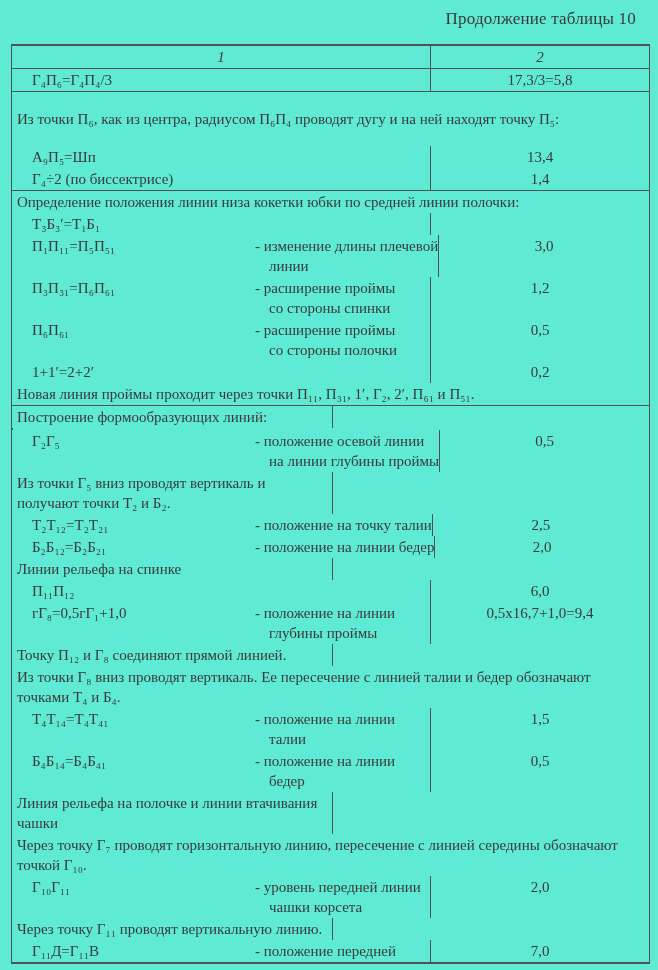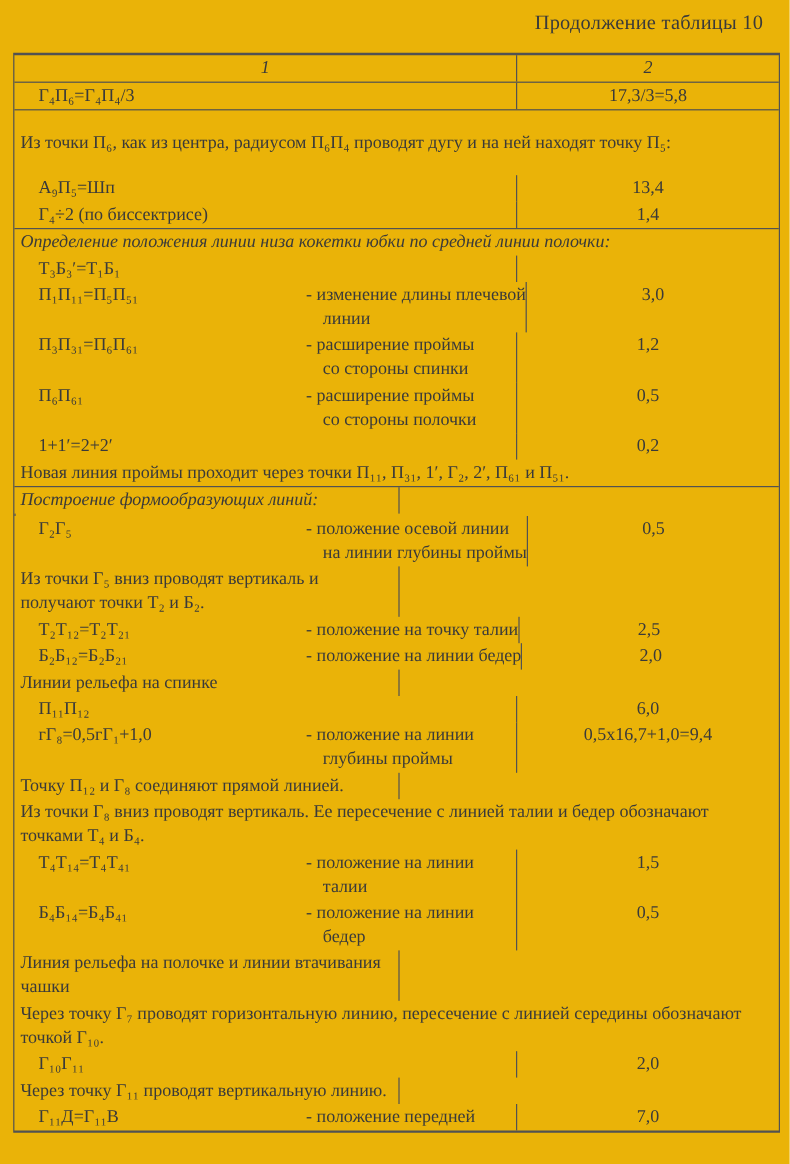--- a/index.html
+++ b/index.html
@@ -1,42 +1,42 @@
 <!DOCTYPE html>
 <html><head>
 <meta charset="utf-8">
 <style>
   html,body{margin:0;padding:0;}
   body{
     width:658px;height:970px;background:#ffffff;
     font-family:"Liberation Serif","DejaVu Serif",serif;
     color:#3a3a3a;
   }
-  .page{width:658px;height:970px;overflow:hidden;position:relative;background:#eab308;}
+  .page{width:658px;height:970px;overflow:hidden;position:relative;background:#5eead4;}
   .doc-title{
     text-align:right;font-size:17px;line-height:20px;
     padding:9px 22px 0 0;letter-spacing:.2px;
   }
   .tbl{
     margin:15px 8px 0 11px;
     border:1px solid #525252;
     border-top-width:2px;border-bottom-width:2px;
   }
   .row{display:flex;font-size:15px;line-height:20px;}
   .row .c1{flex:0 0 418px;box-sizing:border-box;padding:1px 0 1px 20px;display:flex;align-items:flex-start;}
   .row .formula{flex:0 0 223px;white-space:nowrap;}
   .row .desc{white-space:nowrap;}
   .row .desc .ind{padding-left:14px;}
   .row .c2{flex:1;box-sizing:border-box;border-left:1px solid #525252;text-align:center;padding:1px 4px;}
   .row .full{flex:1;box-sizing:border-box;padding:1px 6px 1px 5px;}
   .row.head{border-bottom:1px solid #525252;}
   .row.head .c1{justify-content:center;padding-left:0;font-style:italic;}
   .row.head .c2{font-style:italic;}
   .row.topline{border-top:1px solid #525252;}
-  .row.sec .full{font-style:italic;}
+  .row.sec .full{}
   .row.pad-t{padding-top:16px;}
 </style>
 </head>
 <body>
 
 <div class="page">
 
   <div class="doc-title">Продолжение таблицы 10</div>
 
   <div class="tbl">
@@ -231,20 +231,24 @@
       <div class="c2"></div>
     </div>
 
     <div class="row">
       <div class="full">Через точку Г₇ проводят горизонтальную линию, пересечение с линией середины обозначают точкой Г₁₀.</div>
     </div>
 
     <div class="row">
       <div class="c1">
         <div class="formula">Г₁₀Г₁₁</div>
+        <div class="desc">
+          <div>- уровень передней линии</div>
+          <div class="ind">чашки корсета</div>
+        </div>
       </div>
       <div class="c2">2,0</div>
     </div>
 
     <div class="row">
       <div class="full">Через точку Г₁₁ проводят вертикальную линию.</div>
       <div class="c2"></div>
     </div>
 
     <div class="row">

